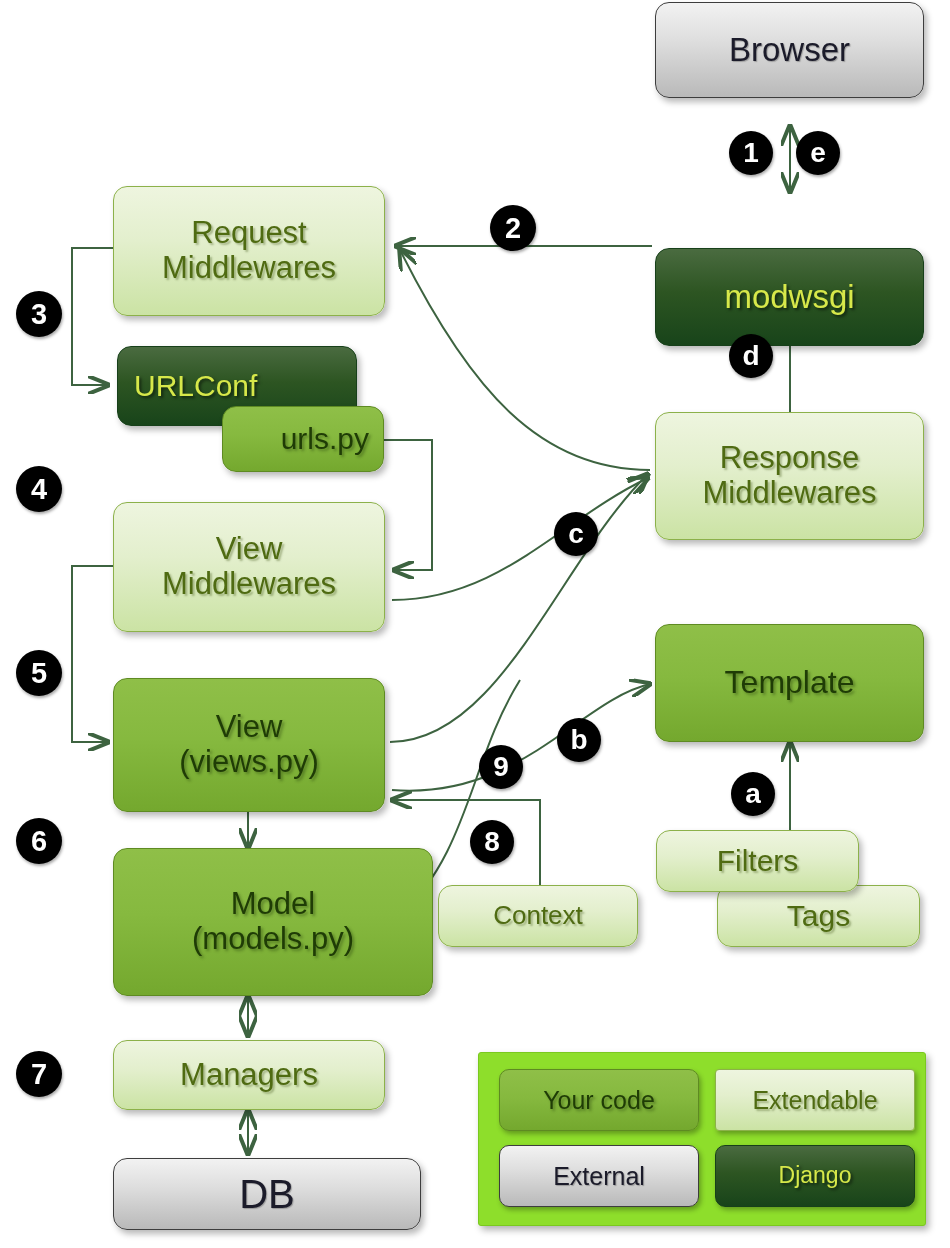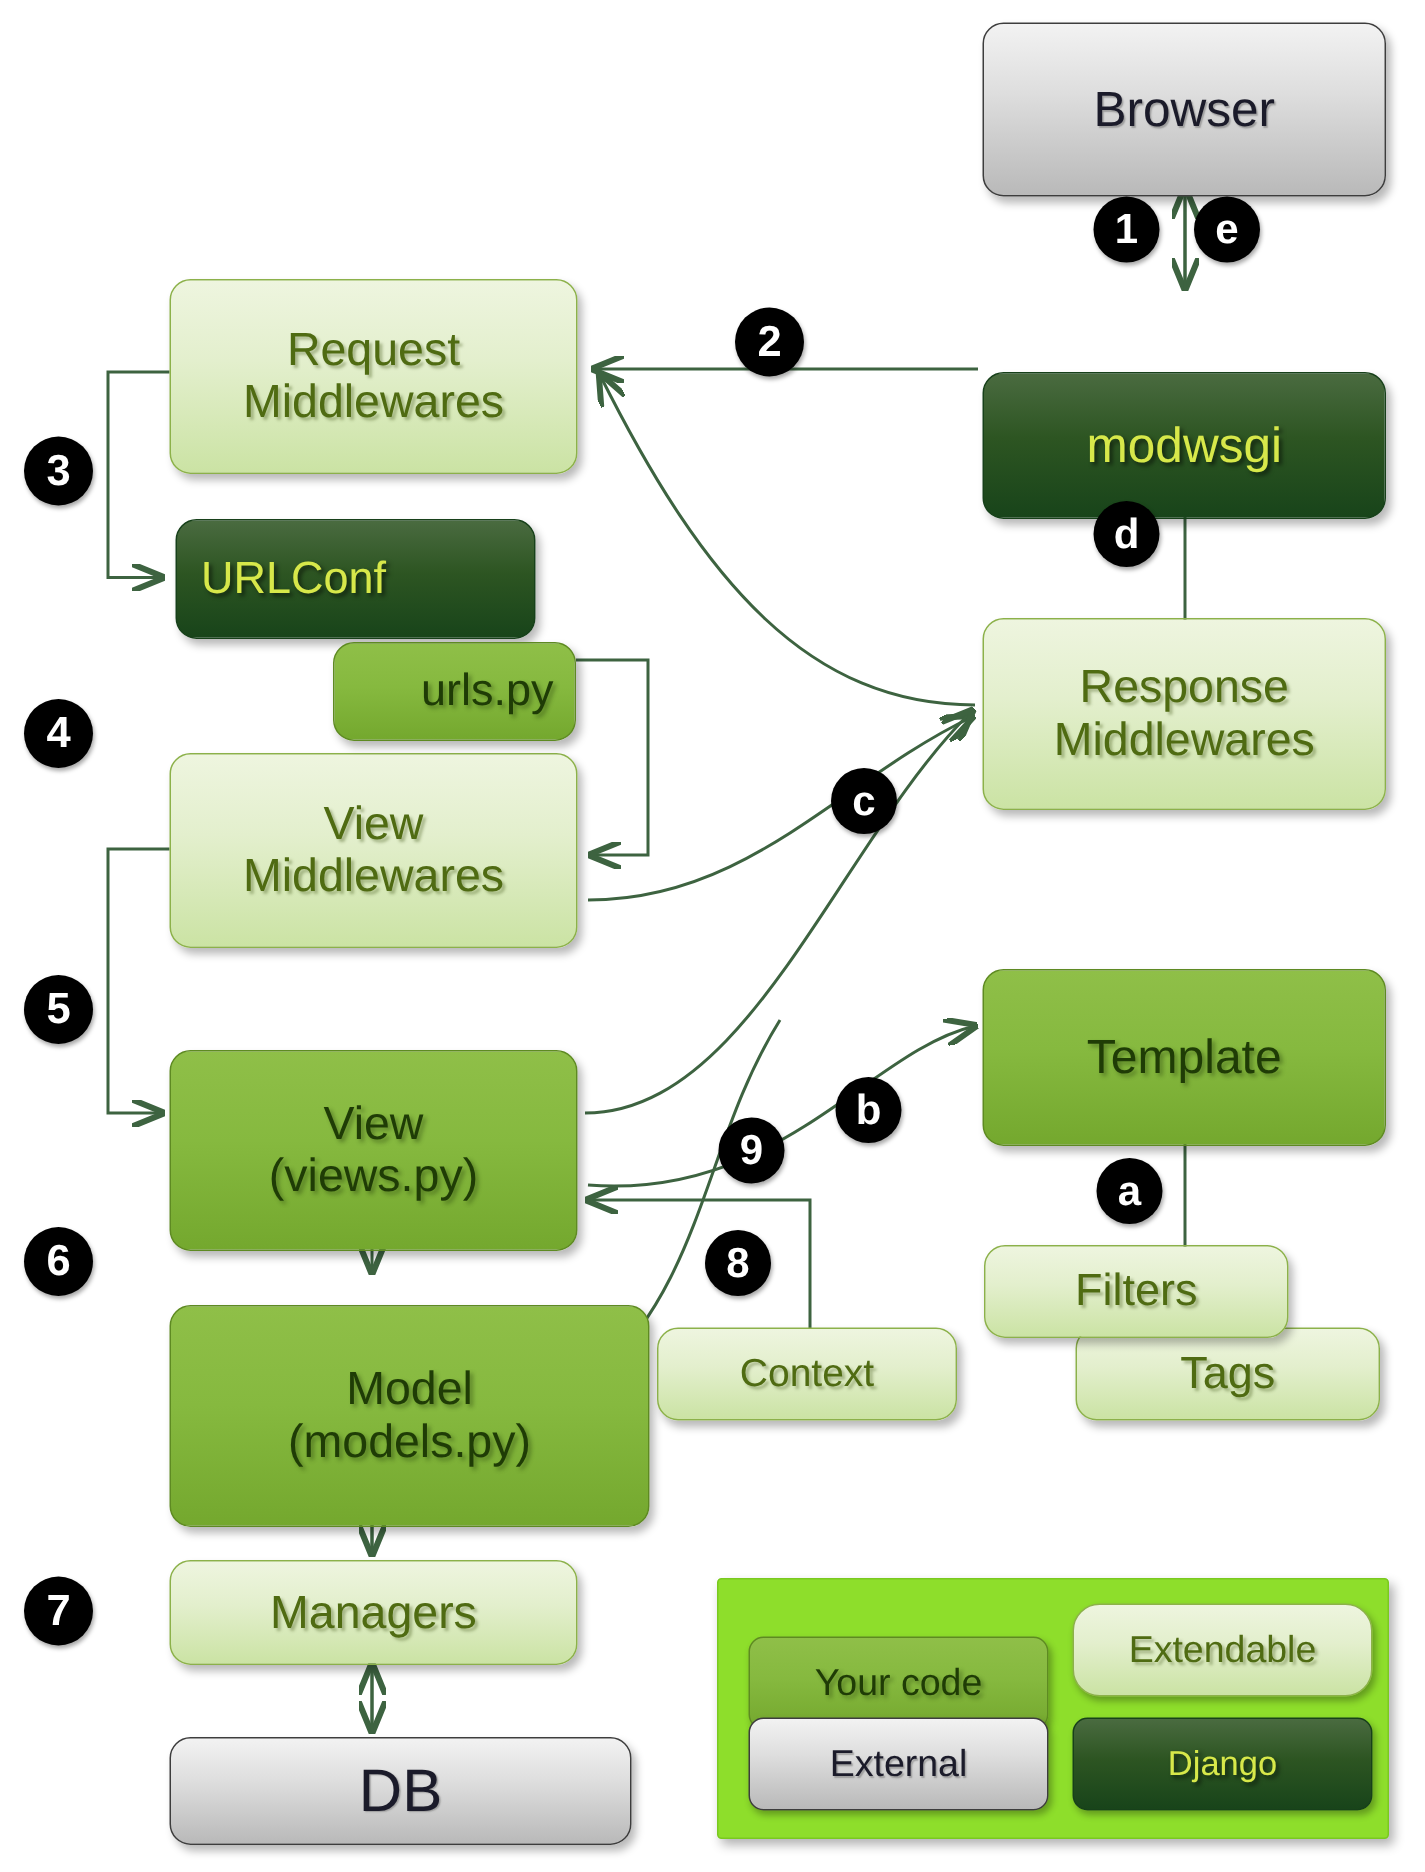--- a/index.html
+++ b/index.html
@@ -29,21 +29,20 @@
     color:#4f6b12;
     text-shadow:2px 2px 2px rgba(90,110,50,.45);
   }
   
   .c-code{
     background:linear-gradient(180deg,#93c councillors 0%,#93c councillors 0%);
     background:linear-gradient(180deg,#8fbf48 0%,#86b93f 45%,#74a82e 100%);
     border:1px solid #5e8a22;
     color:#1f3c06;
     text-shadow:2px 2px 3px rgba(35,60,10,.45);
-    margin-top:22px;
   }
   
   .c-django{
     background:linear-gradient(180deg,#4a6b40 0%,#2d5522 45%,#18441a 100%);
     border:1px solid #17401a;
     color:#d7e84a;
     text-shadow:2px 2px 3px rgba(0,0,0,.55);
   }
   
   .c-ext-gray{
@@ -123,21 +122,21 @@
 
     <path d="M392,790 C520,800 580,700 650,684" marker-end="url(#ah)"></path>
 
     <line x1="790" y1="832" x2="790" y2="742" marker-end="url(#ah)"></line>
 
     <path d="M540,890 L540,800 L392,800" marker-end="url(#ah)"></path>
 
     <path d="M520,680 C470,760 470,850 400,916" marker-end="url(#ah)"></path>
   </svg>
 
-  <div class="node c-ext-gray" style="left:655px;top:15px;width:269px;height:116px;font-size:33px;">
+  <div class="node c-ext-gray" style="left:655px;top:2px;width:269px;height:96px;font-size:33px;">
     <span>Browser</span>
   </div>
 
   <div class="node c-django" style="left:655px;top:200px;width:269px;height:98px;font-size:33px;margin-top:48px;">
     <span>modwsgi</span>
   </div>
 
   <div class="node c-ext" style="left:113px;top:186px;width:272px;height:130px;font-size:31px;flex-direction:column;">
     <span>Request</span>
     <span>Middlewares</span>
@@ -235,21 +234,21 @@
     <span>c</span>
   </div>
   <div class="marker" style="left:729px;top:334px;width:44px;height:44px;font-size:28px;">
     <span>d</span>
   </div>
 
   <div id="legend" style="left:478px;top:1052px;width:446px;height:172px;">
     <div class="node c-code" style="left:20px;top:16px;width:200px;height:62px;font-size:25px;border-radius:10px;">
       <span>Your code</span>
     </div>
-    <div class="node c-ext" style="left:236px;top:16px;width:200px;height:62px;font-size:25px;border-radius:18px;">
+    <div class="node c-ext" style="left:236px;top:16px;width:200px;height:62px;font-size:25px;border-radius:4px;">
       <span>Extendable</span>
     </div>
     <div class="node c-ext-gray" style="left:20px;top:92px;width:200px;height:62px;font-size:25px;border-radius:10px;">
       <span>External</span>
     </div>
     <div class="node c-django" style="left:236px;top:92px;width:200px;height:62px;font-size:23px;border-radius:10px;">
       <span>Django</span>
     </div>
   </div>
 

